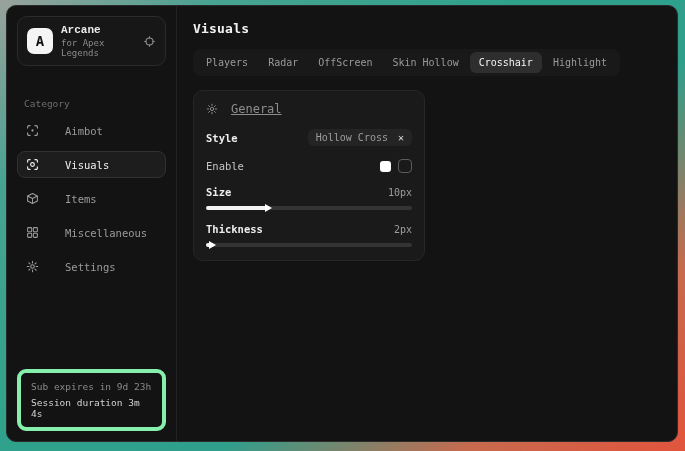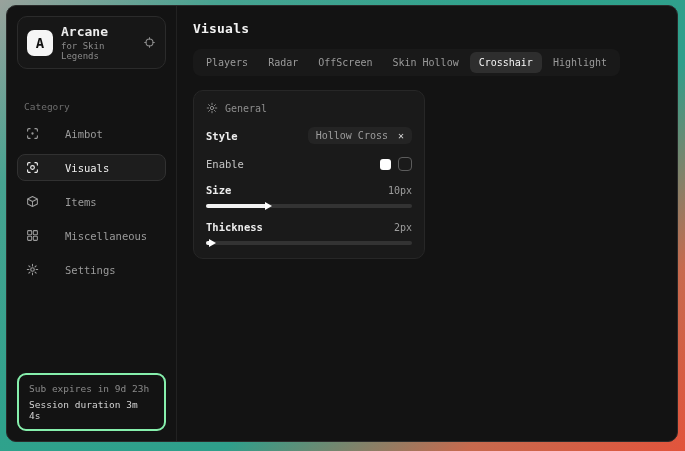--- a/index.html
+++ b/index.html
@@ -21,35 +21,35 @@
   .logo-card {
     border:1px solid #2b2b2b; background:#171717; border-radius:10px;
     padding:7px 9px; display:flex; align-items:center; gap:8px;
   }
   .logo-square {
     width:26px; height:26px; background:#f5f5f5; border-radius:7px;
     display:flex; align-items:center; justify-content:center;
     color:#111; font-weight:bold; font-size:14px; flex-shrink:0;
   }
   .logo-text { flex:1; display:flex; flex-direction:column; gap:2px; }
-  .logo-name { color:#ececec; font-size:13px; font-weight:bold; }
+  .logo-name { color:#ececec; font-size:11px; font-weight:bold;font-family:Liberation Mono, monospace; }
   .logo-sub  { color:#8a8a8a; font-size:9px; }
   .logo-target { color:#8f8f8f; display:flex; }
   .category-label { margin:32px 0 8px 7px; color:#6e6e6e; font-size:9.5px; }
   .nav { display:flex; flex-direction:column; gap:7px; }
   .nav-item {
     display:flex; align-items:flex-end; gap:26px; padding:6px 8px;
     color:#9b9b9b; font-size:10.5px; border-radius:8px; border:1px solid transparent;
     cursor:pointer;
   }
   .nav-item .ni { display:flex; color:inherit; }
   .nav-item.selected { background:#1d1d1d; border-color:#313131; color:#f0f0f0; }
   .sidebar-spacer { flex:1; }
   .status-card {
-    border:2px solid #86efac; border-radius:9px; padding:8px 10px;
+    border:4px solid #86efac; border-radius:9px; padding:8px 10px;
     display:flex; flex-direction:column; gap:5px; font-size:9.5px;
   }
   .status-line-1 { color:#8a8a8a; }
   .status-line-2 { color:#d2d2d2; }
   
   .main { flex:1; display:flex; flex-direction:column; padding:15px 16px; }
   .page-title { color:#f2f2f2; font-size:13px; font-weight:bold; letter-spacing:0.2px; }
   .tabbar {
     margin-top:13px; align-self:flex-start; display:inline-flex; gap:2px;
     background:#191919; border-radius:8px; padding:3px 4px;justify-content:space-between;
@@ -58,21 +58,21 @@
     padding:5px 9px; font-size:10px; color:#9a9a9a; border-radius:6px;
     cursor:pointer; white-space:nowrap;
   }
   .tab.selected { background:#2e2e2e; color:#f5f5f5; }
   
   .panel {
     margin-top:14px; width:232px; align-self:flex-start;
     background:#1a1a1a; border:1px solid #272727; border-radius:10px;
     padding:11px 12px 13px 12px;
   }
-  .panel-header { display:flex; align-items:center; gap:7px; color:#8d8d8d; font-size:10px; }
+  .panel-header { display:flex; align-items:center; gap:13px; color:#8d8d8d; font-size:12px;text-decoration:underline; }
   .panel-header .ph-icon { display:flex; color:#8d8d8d; }
   .row { margin-top:13px; display:flex; align-items:center; justify-content:space-between; }
   .lbl-dim  { color:#c4c4c4; font-size:10.5px; }
   .lbl-bold { color:#ededed; font-size:10.5px; font-weight:bold; }
   .val { color:#9d9d9d; font-size:10px; }
   .enable-controls { display:flex; align-items:center; gap:7px; }
   .checkbox { width:11px; height:11px; background:#ffffff; border-radius:3px; cursor:pointer; }
   .keybind-box { width:14px; height:14px; border:1.5px solid #5c5c5c; border-radius:4px; background:transparent; cursor:pointer; }
   .style-select {
     background:#242424; border-radius:6px; padding:3px 8px;
@@ -94,21 +94,21 @@
 <body>
 
 <div class="window">
 
   <div class="sidebar">
 
     <div class="logo-card">
       <div class="logo-square">A</div>
       <div class="logo-text">
         <span class="logo-name">Arcane</span>
-        <span class="logo-sub">for Skin Legends</span>
+        <span class="logo-sub">for Apex Legends</span>
       </div>
       <span class="logo-target">
         <svg width="13" height="13" viewBox="0 0 16 16" fill="none" stroke="currentColor" stroke-width="1.3">
           <circle cx="8" cy="8" r="4.3"></circle>
           <path d="M8 1.6V4.2M8 11.8v2.6M1.6 8h2.6M11.8 8h2.6"></path>
         </svg>
       </span>
     </div>
 
     <div class="category-label">Category</div>

